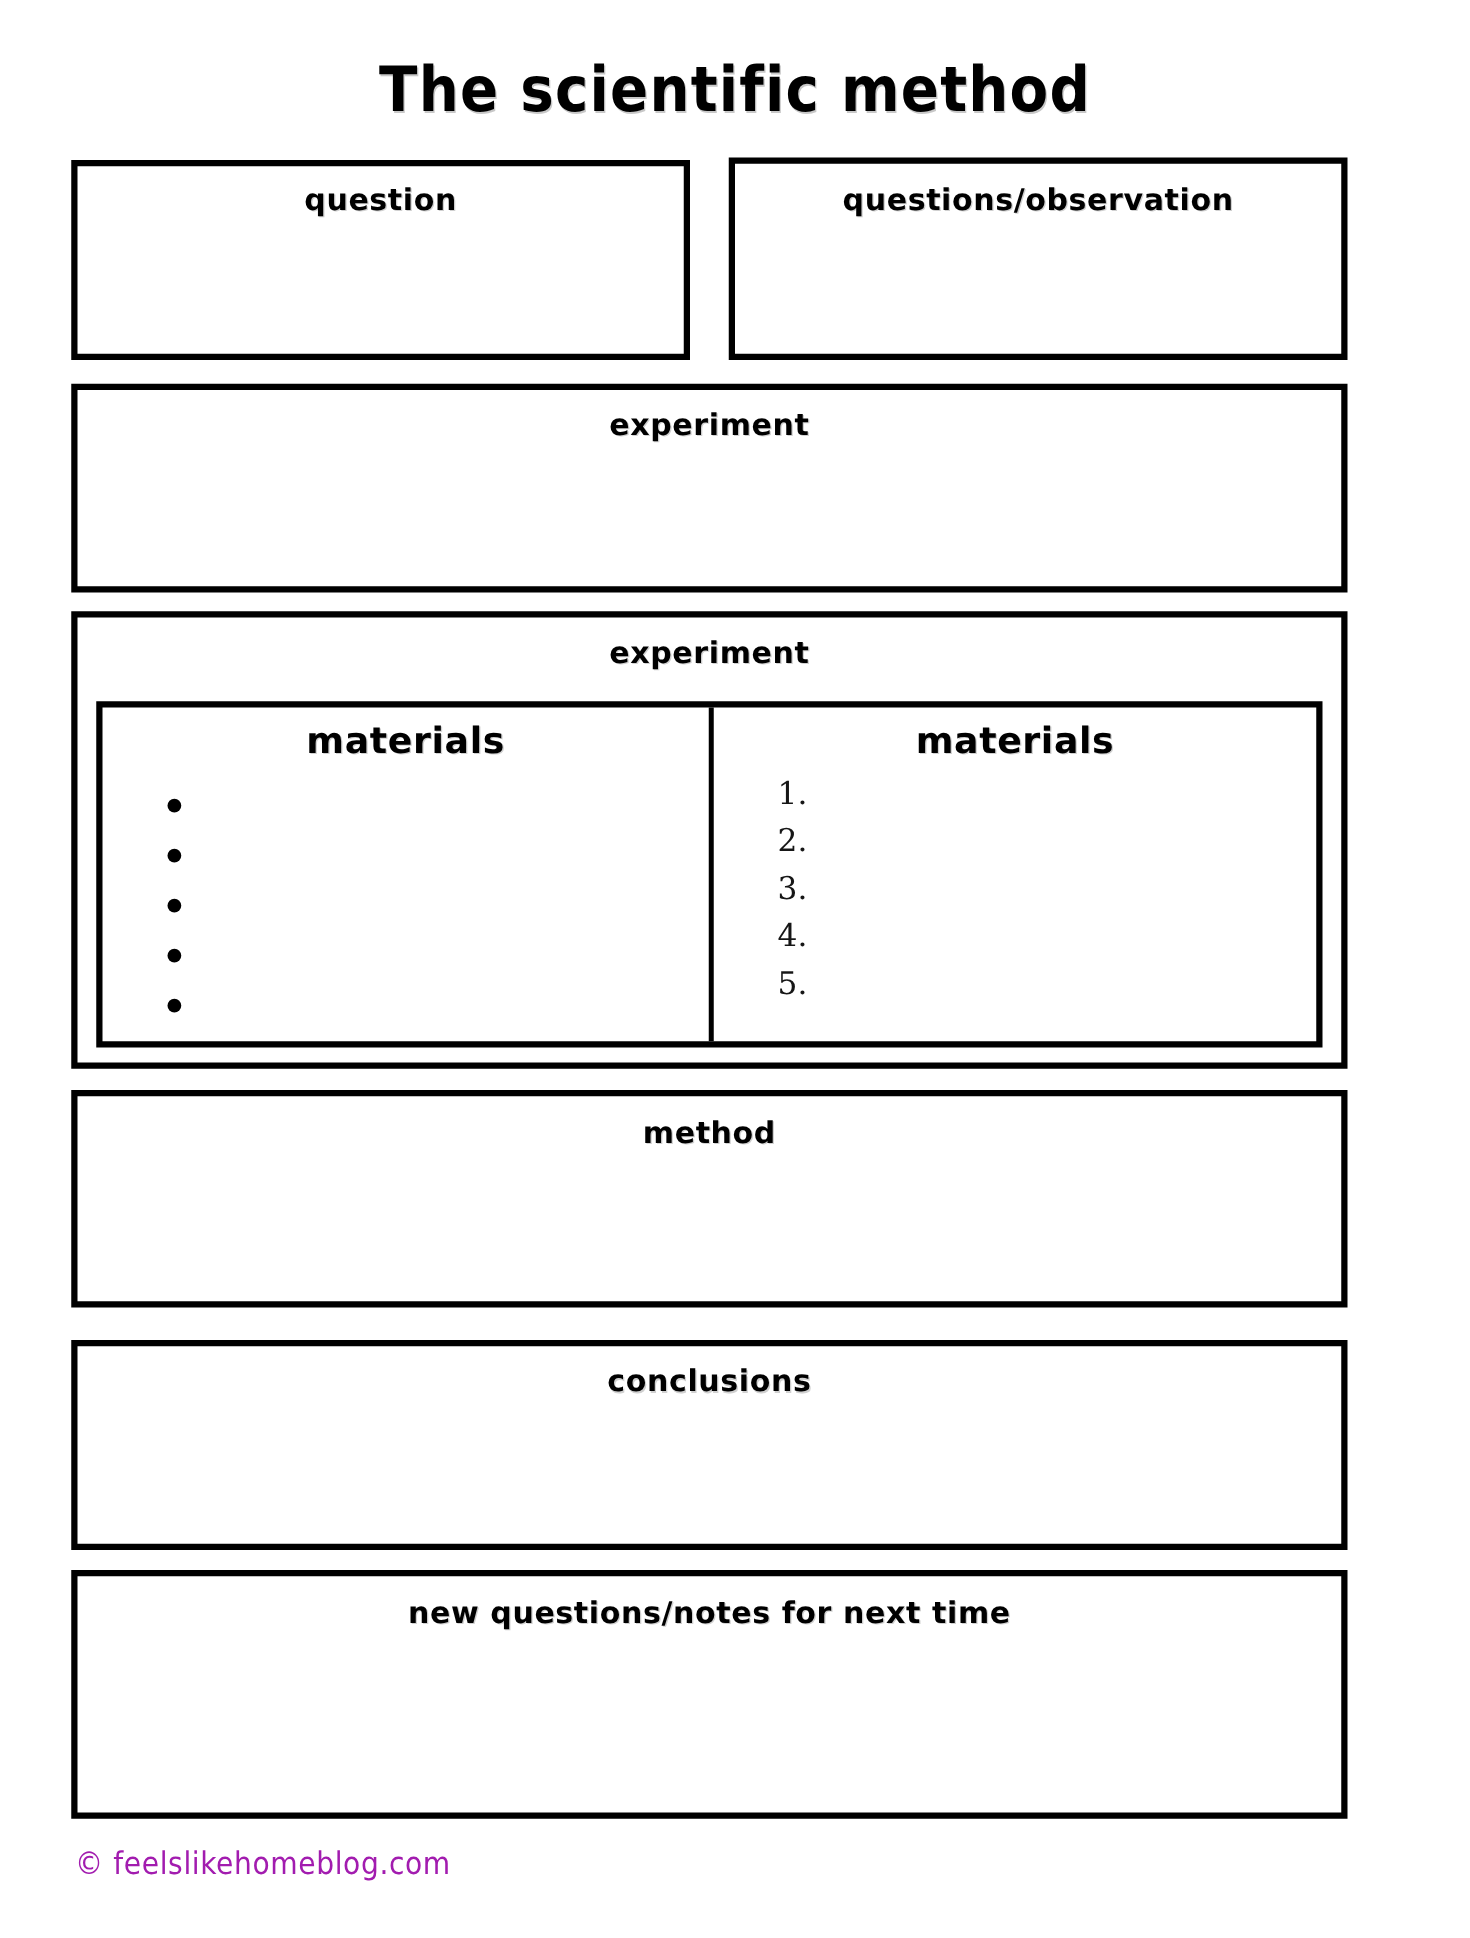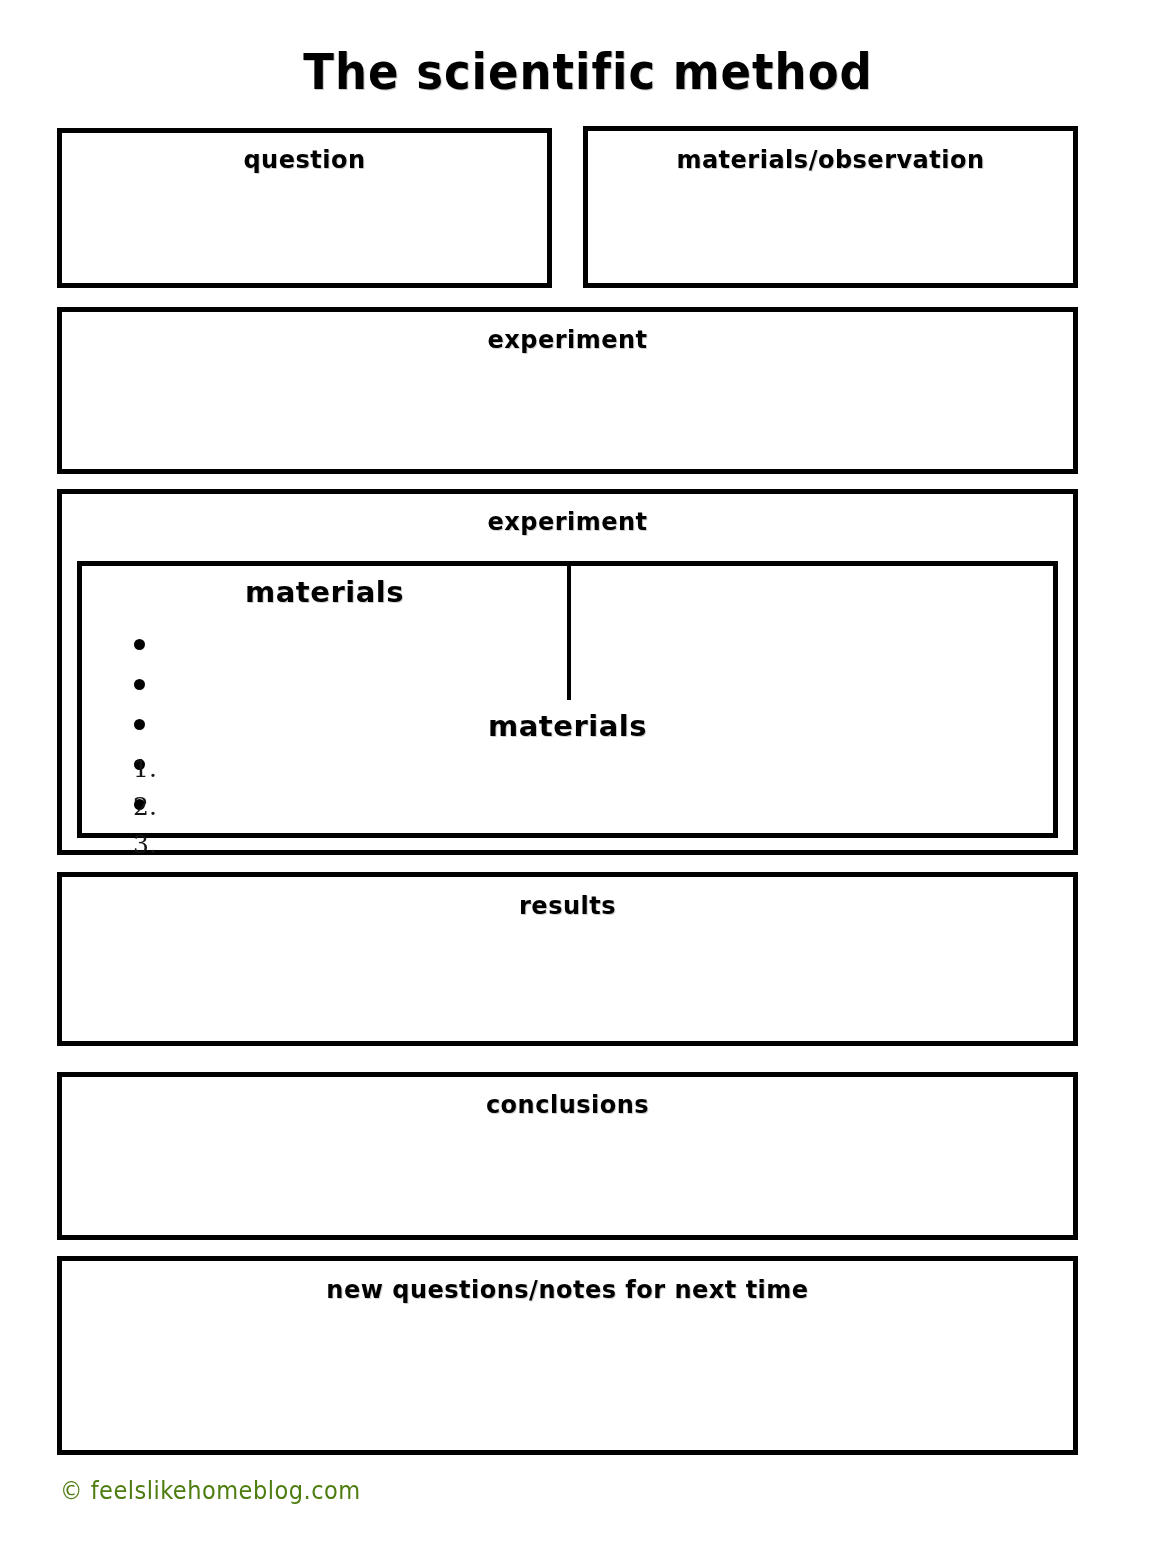--- a/index.html
+++ b/index.html
@@ -78,21 +78,20 @@
 
   #box-inner         {
     position: absolute;
     left: 15px;
     top: 67px;
     width: 981px;
     height: 277px;
     border: 5px solid #000000;
     box-sizing: border-box;
     display: flex;
-    flex-direction: column;
   }
   .inner-col {
     position: relative;
     box-sizing: border-box;
     height: 100%;
   }
   #col-materials { width: 489px; border-right: 4px solid #000000; }
   #col-procedure { flex: 1 1 auto; }
   .col-label {
     position: absolute;
@@ -161,36 +160,36 @@
   .footer {
     position: absolute;
     left: 60px;
     top: 1476px;
     font-family: "DejaVu Sans Condensed", "DejaVu Sans", sans-serif;
     font-stretch: condensed;
     font-size: 25px;
     line-height: 30px;
     letter-spacing: 0.5px;
     text-transform: lowercase;
-    color: #4d7c0f;
+    color: #a21caf;
   }
 </style>
 </head>
 <body>
 
 <div class="sheet">
 
   <div class="page-title">The scientific method</div>
 
   <div class="box" id="box-question">
     <div class="box-label" id="label-question">question</div>
   </div>
 
   <div class="box" id="box-research">
-    <div class="box-label" id="label-research">materials/observation</div>
+    <div class="box-label" id="label-research">questions/observation</div>
   </div>
 
   <div class="box" id="box-hypothesis">
     <div class="box-label" id="label-hypothesis">experiment</div>
   </div>
 
   <div class="box" id="box-experiment">
     <div class="box-label" id="label-experiment">experiment</div>
 
     <div id="box-inner">
@@ -214,21 +213,21 @@
           <li>3.</li>
           <li>4.</li>
           <li>5.</li>
         </ol>
       </div>
 
     </div>
   </div>
 
   <div class="box" id="box-results">
-    <div class="box-label" id="label-results">results</div>
+    <div class="box-label" id="label-results">method</div>
   </div>
 
   <div class="box" id="box-conclusions">
     <div class="box-label" id="label-conclusions">conclusions</div>
   </div>
 
   <div class="box" id="box-newquestions">
     <div class="box-label" id="label-newquestions">new questions/notes for next time</div>
   </div>
 

